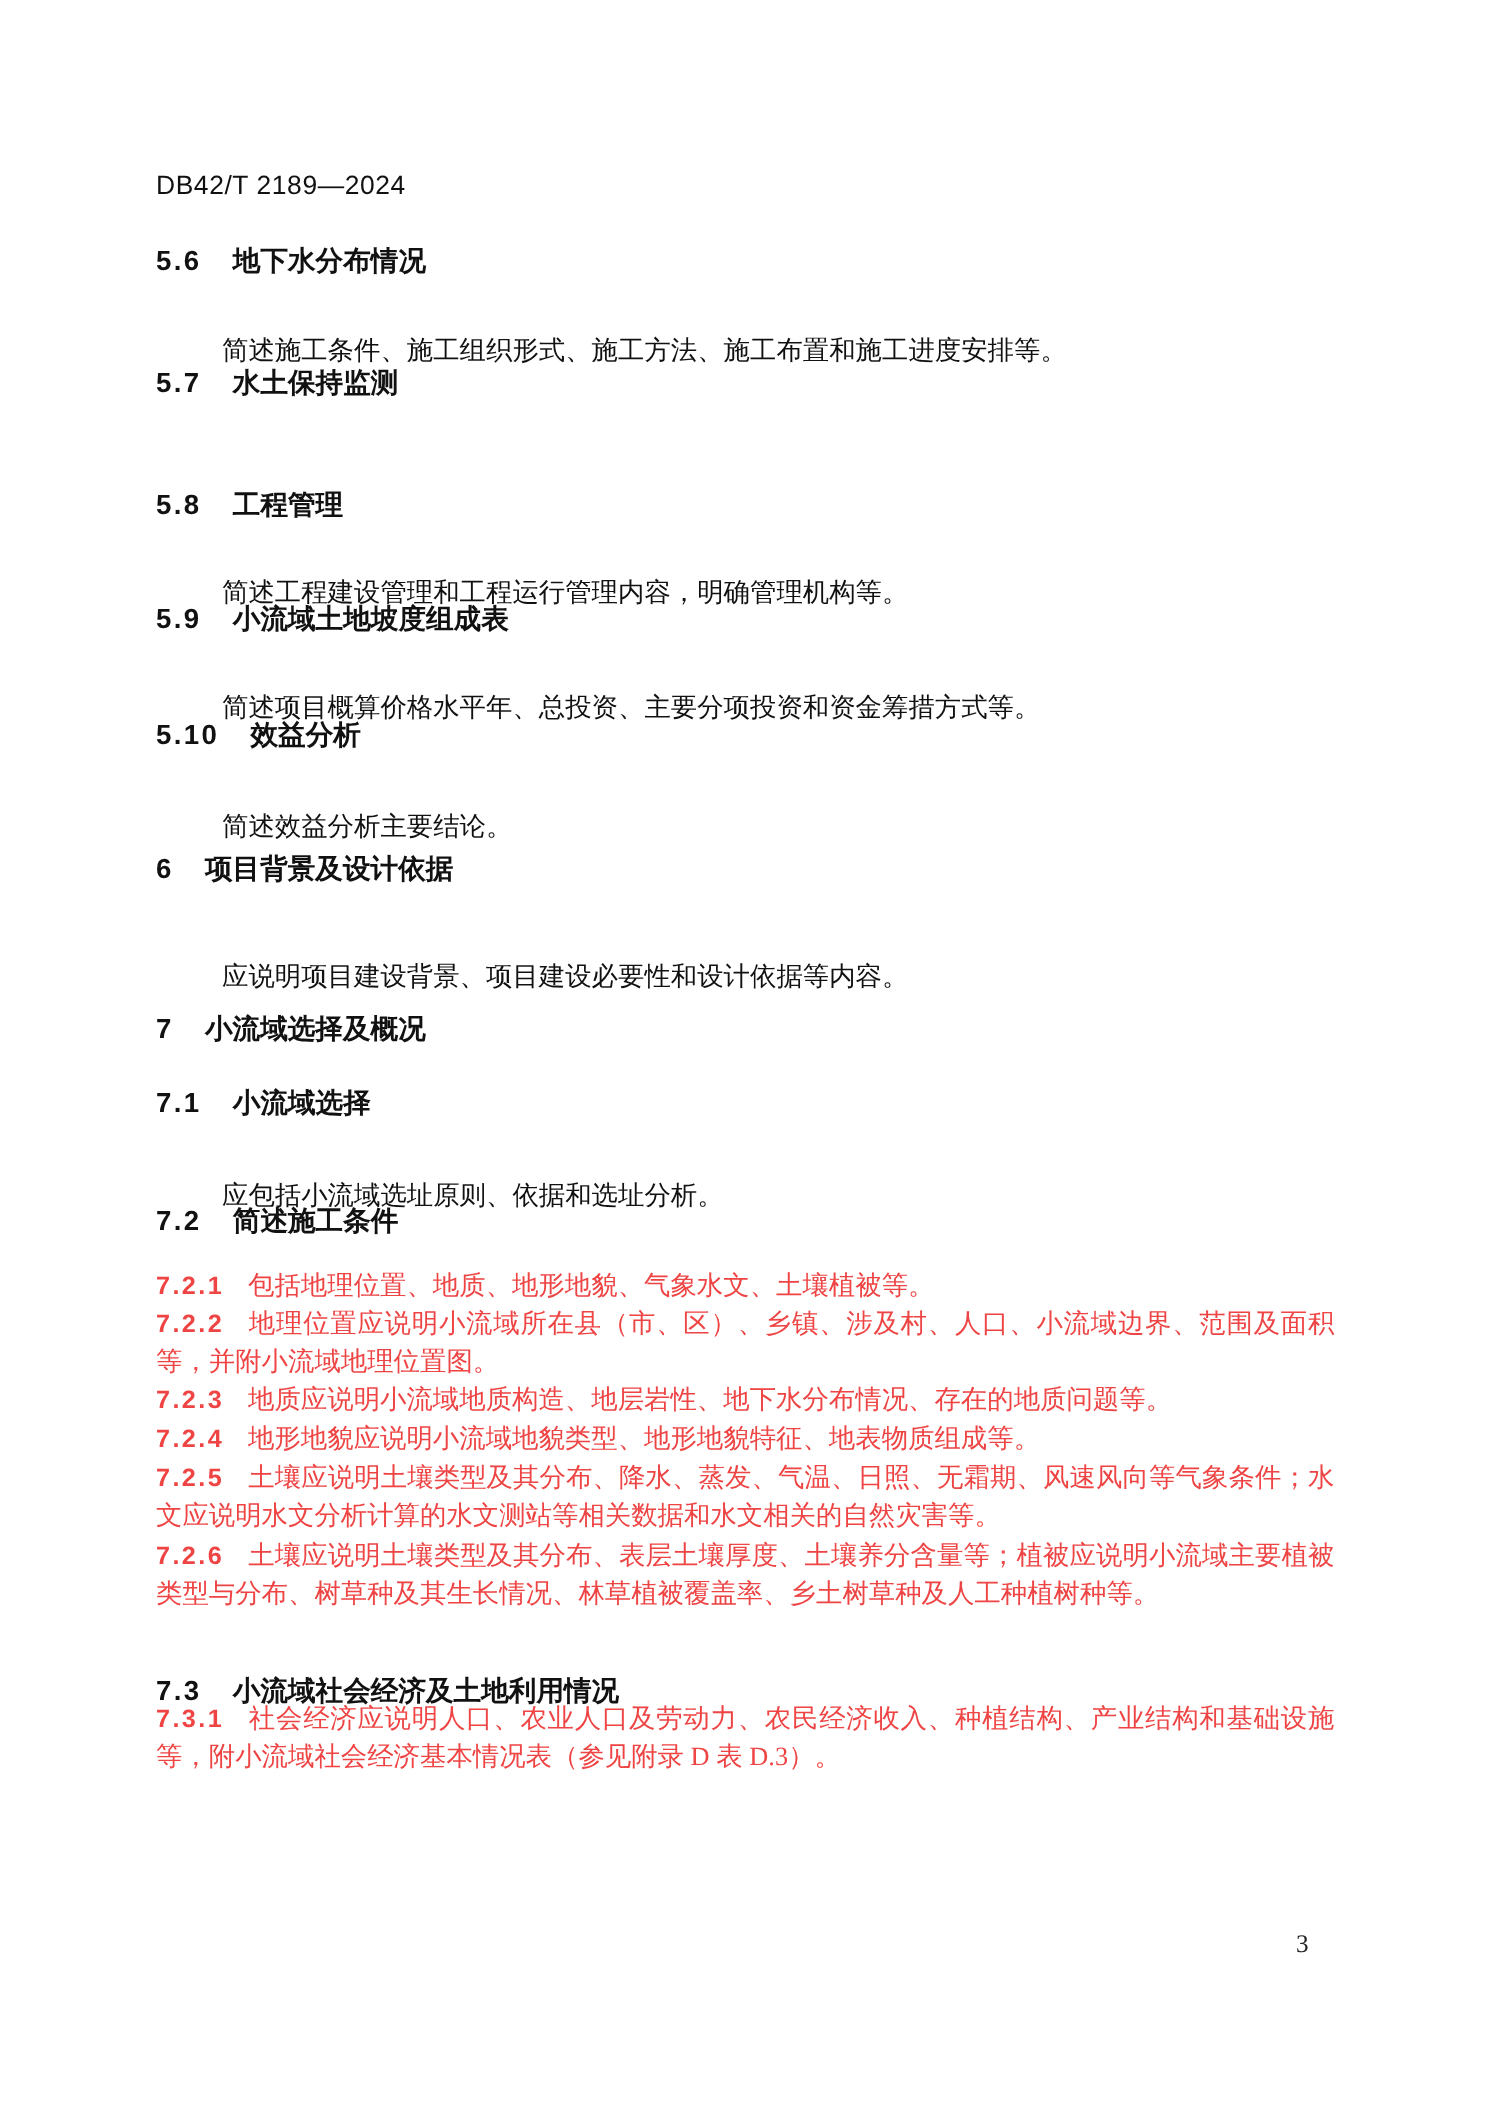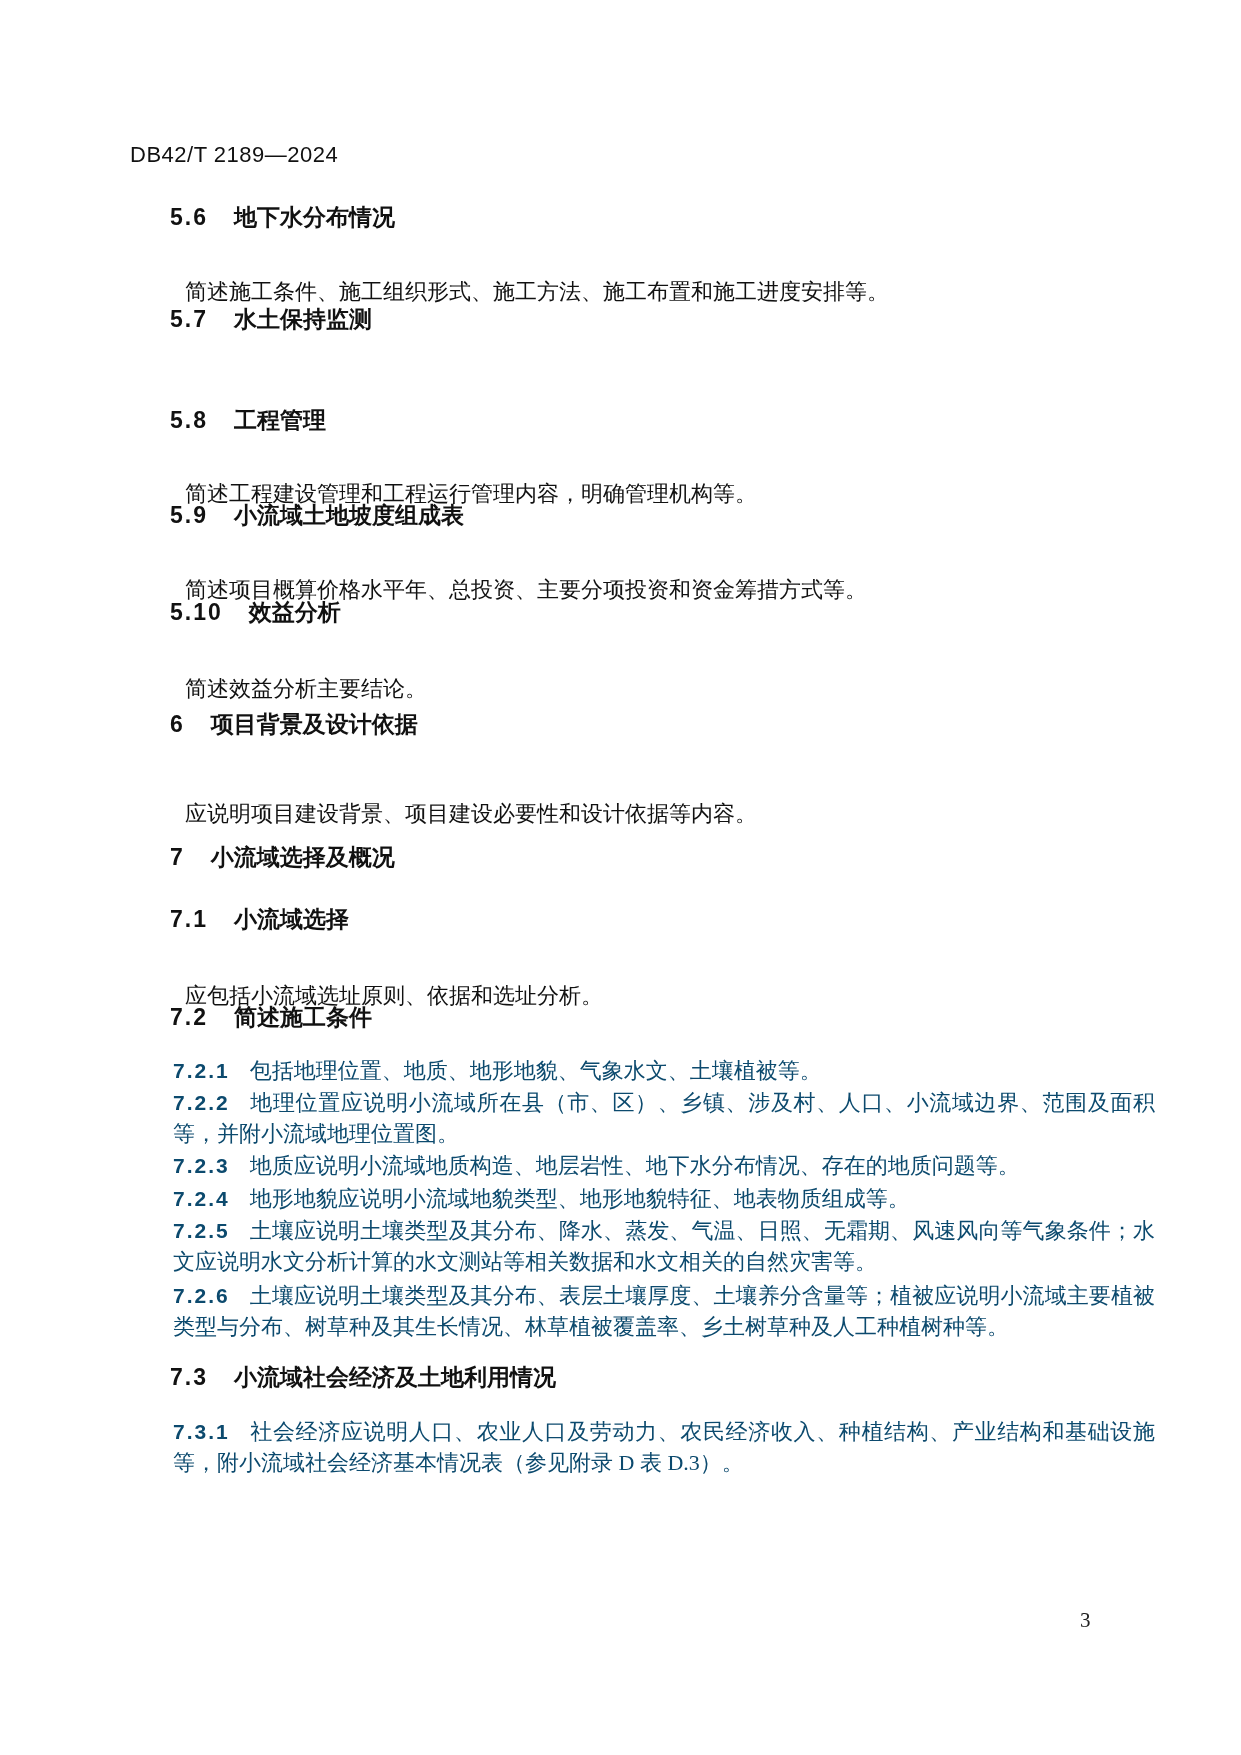--- a/index.html
+++ b/index.html
@@ -37,37 +37,35 @@
     font-family: "Liberation Sans", "DejaVu Sans", sans-serif;
     font-size: 23px;
     font-weight: 700;
     line-height: 28px;
     color: #111;
     white-space: nowrap;
   }
   .h1 .num, .h2 .num {
     letter-spacing: 2px;
     margin-right: 26px;
-    margin-left: 40px;
   }
   .para {
     font-family: "Liberation Serif", "DejaVu Serif", serif;
     font-size: 22px;
     line-height: 31px;
     text-indent: 55px;
     color: #111;
     margin-top: 28px;
   }
   .clause {
     font-family: "Liberation Serif", "DejaVu Serif", serif;
     font-size: 22px;
     line-height: 31px;
     text-align: justify;
-    color: #0c4a6e;
-    margin-left: 43px;
+    color: #ef4444;
   }
   .clause .cnum {
     font-family: "Liberation Sans", "DejaVu Sans", sans-serif;
     font-weight: 700;
     font-size: 21px;
     letter-spacing: 2px;
     margin-right: 20px;
   }
   .page-number {
     position: absolute;
@@ -139,21 +137,21 @@
   <div class="block clause" style="top:1183px">
     <span class="cnum">7.2.4</span><span class="ctext">地形地貌应说明小流域地貌类型、地形地貌特征、地表物质组成等。</span>
   </div>
   <div class="block clause" style="top:1215px">
     <span class="cnum">7.2.5</span><span class="ctext">土壤应说明土壤类型及其分布、降水、蒸发、气温、日照、无霜期、风速风向等气象条件；水文应说明水文分析计算的水文测站等相关数据和水文相关的自然灾害等。</span>
   </div>
   <div class="block clause" style="top:1280px">
     <span class="cnum">7.2.6</span><span class="ctext">土壤应说明土壤类型及其分布、表层土壤厚度、土壤养分含量等；植被应说明小流域主要植被类型与分布、树草种及其生长情况、林草植被覆盖率、乡土树草种及人工种植树种等。</span>
   </div>
 
-  <div class="block h2" style="top:1363px">
+  <div class="block h2" style="top:1395px">
     <span class="num">7.3</span><span class="ttl">小流域社会经济及土地利用情况</span>
   </div>
 
   <div class="block clause" style="top:1416px">
     <span class="cnum">7.3.1</span><span class="ctext">社会经济应说明人口、农业人口及劳动力、农民经济收入、种植结构、产业结构和基础设施等，附小流域社会经济基本情况表（参见附录 D 表 D.3）。</span>
   </div>
 
   <div class="page-number">3</div>
 
 </div>

